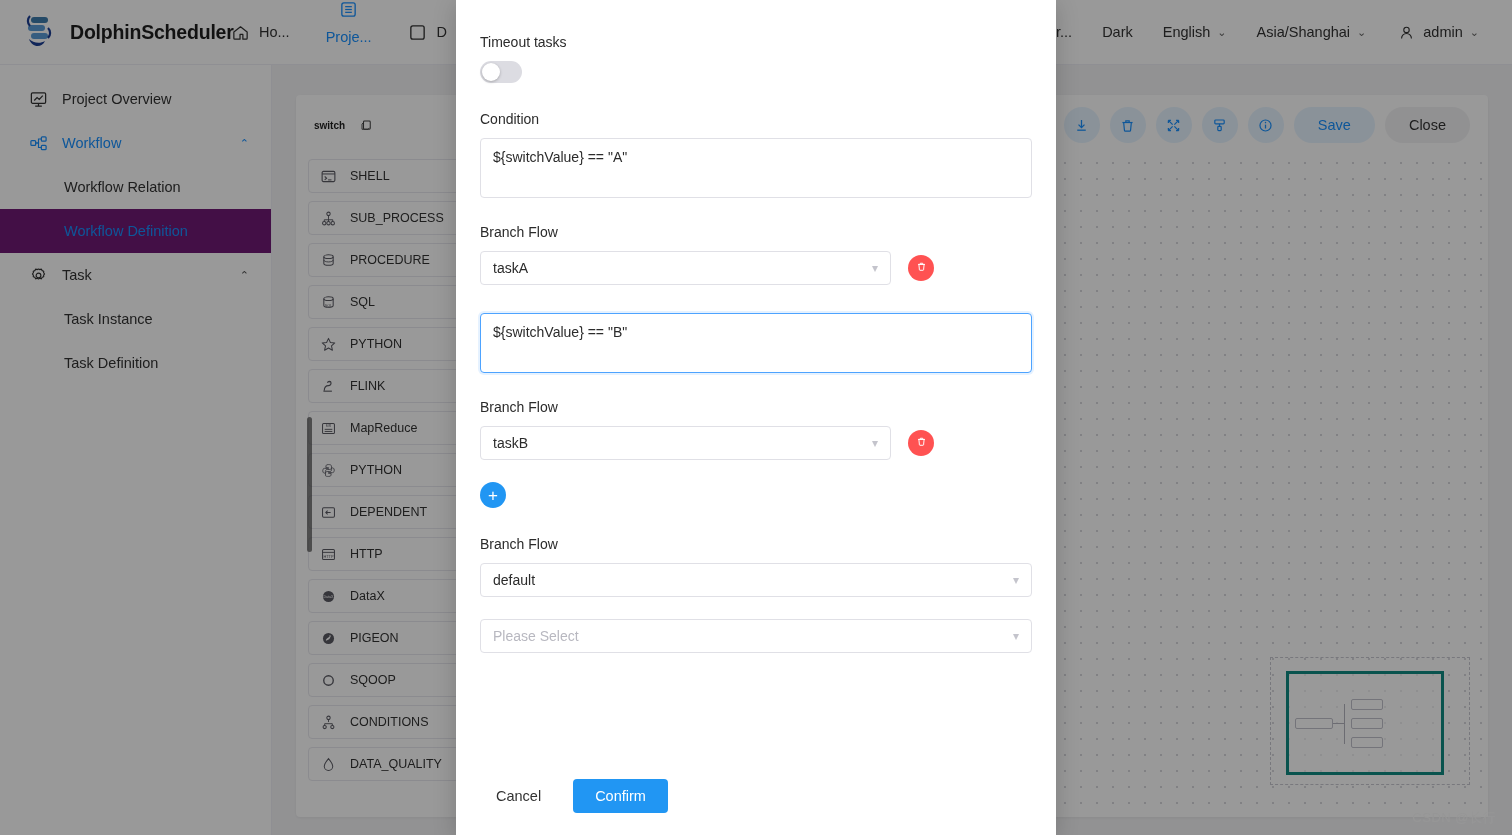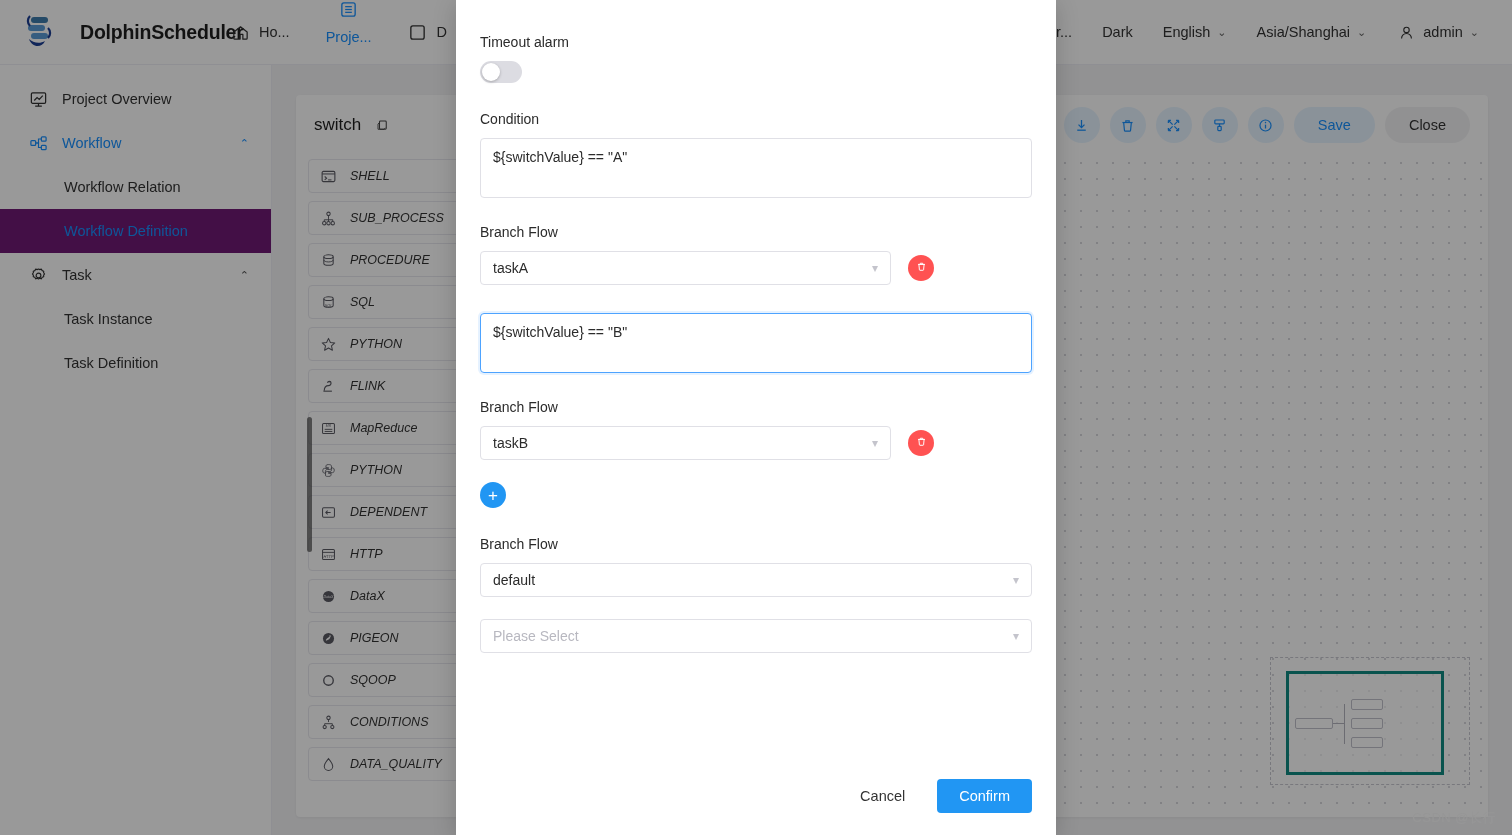--- a/index.html
+++ b/index.html
@@ -13,21 +13,21 @@
 
   
   .page { position: absolute; inset: 0; background: #ffffff; }
 
   
   .header {
     position: absolute; top: 0; left: 0; width: 1512px; height: 65px;
     background: #ffffff; border-bottom: 1px solid #efeff5;
     display: flex; align-items: center;
   }
-  .brand { display: flex; align-items: center; gap: 22px; padding-left: 18px; width: 212px; }
+  .brand { display: flex; align-items: center; gap: 12px; padding-left: 18px; width: 212px; }
   .brand-logo { width: 40px; height: 40px; flex: 0 0 40px; }
   .brand-name { font-size: 19.5px; font-weight: 700; color: #1f1f1f; letter-spacing: -.2px; }
   .nav { display: flex; align-items: center; gap: 0; flex: 1; }
   .nav-item {
     display: flex; align-items: center; gap: 9px;
     padding: 0 18px; height: 65px; font-size: 14.5px; color: #333;
     white-space: nowrap; cursor: pointer;
   }
   .nav-item.active { color: #1890ff; flex-direction: column; }
   .nav-ico { width: 20px; height: 20px; display: inline-flex; align-items: center; justify-content: center; }
@@ -56,38 +56,38 @@
   .side-arrow { font-size: 11px; color: #1890ff; }
   .side-arrow.dark { color: #555; }
 
   
   .content { position: absolute; top: 65px; left: 272px; right: 0; bottom: 0; background: #f4f4f6; }
   .panel {
     position: absolute; top: 30px; left: 24px; right: 24px; bottom: 18px;
     background: #fff; border-radius: 4px; box-shadow: 0 1px 3px rgba(0,0,0,.06);
   }
   .wf-bar { position: absolute; top: 0; left: 0; right: 0; height: 60px; display: flex; align-items: center; padding: 0 18px; }
-  .wf-title { font-size: 17px; font-weight: 400; color: #1f1f1f; }
+  .wf-title { font-size: 10px; font-weight: 700; color: #1f1f1f; }
   .wf-copy { margin-left: 14px; color: #555; display: inline-flex; }
   .toolbar { margin-left: auto; display: flex; align-items: center; gap: 10px; }
   .tb-btn {
     width: 36px; height: 36px; border-radius: 50%; background: #e6f4ff;
     display: flex; align-items: center; justify-content: center; cursor: pointer;
   }
   .tb-text {
     height: 36px; border-radius: 18px; padding: 0 24px; display: flex; align-items: center;
     font-size: 14.5px; cursor: pointer;
   }
   .tb-save { background: #e6f4ff; color: #1890ff; }
   .tb-close { background: #f2f2f4; color: #333; }
 
   
   .tasklist {
     position: absolute; top: 60px; left: 0; width: 200px; bottom: 12px;
-    padding: 4px 12px 0 12px; overflow: hidden; font-style: italic;
+    padding: 4px 12px 0 12px; overflow: hidden;
   }
   .task-item {
     display: flex; align-items: center; gap: 12px; height: 34px;
     border: 1px solid #e8e8ee; border-radius: 4px; margin-bottom: 8px;
     padding: 0 10px; font-size: 12.5px; color: #333; cursor: grab;
   }
   .task-ico { width: 19px; height: 19px; display:inline-flex; align-items:center; justify-content:center; color:#5a5a63; }
   .tl-scroll {
     position: absolute; left: 11px; top: 262px; width: 5px; height: 135px;
     background: #3c3c3c; border-radius: 3px; opacity: .65;
@@ -162,21 +162,21 @@
   .sel-caret { margin-left: auto; color: #c4c4cc; font-size: 12px; }
   .del-btn {
     width: 26px; height: 26px; border-radius: 50%; background: #ff5252;
     display: flex; align-items: center; justify-content: center; cursor: pointer; flex: 0 0 26px;
   }
   .add-btn {
     width: 26px; height: 26px; border-radius: 50%; background: #2196f3;
     display: flex; align-items: center; justify-content: center; cursor: pointer;
     color: #fff; font-size: 17px; line-height: 1;
   }
-  .modal-foot { padding: 0 24px 22px 24px; display: flex; justify-content: flex-end; align-items: center; gap: 16px; }
+  .modal-foot { padding: 0 24px 22px 24px; display: flex; justify-content: flex-start; align-items: center; gap: 16px; }
   .btn-cancel {
     height: 34px; padding: 0 16px; background: transparent; border: none;
     font-size: 14.5px; color: #333; cursor: pointer; font-family: "Liberation Sans", sans-serif;
   }
   .btn-confirm {
     height: 34px; padding: 0 22px; background: #2196f3; border: none; border-radius: 4px;
     font-size: 14.5px; color: #fff; cursor: pointer; font-family: "Liberation Sans", sans-serif;
   }
 </style>
 </head>
@@ -536,21 +536,21 @@
     </div>
   </div>
 
   <div class="scrim"></div>
 
   <div class="modal">
 
 
     <div class="modal-body">
 
-      <div class="field-label">Timeout alarm</div>
+      <div class="field-label">Timeout tasks</div>
       <div class="sw-track">
         <div class="sw-knob"></div>
       </div>
 
       <div class="spacer-28"></div>
 
       <div class="field-label">Condition</div>
       <textarea class="ta" style="">${switchValue} == "A"</textarea>
 
       <div class="spacer-22"></div>

